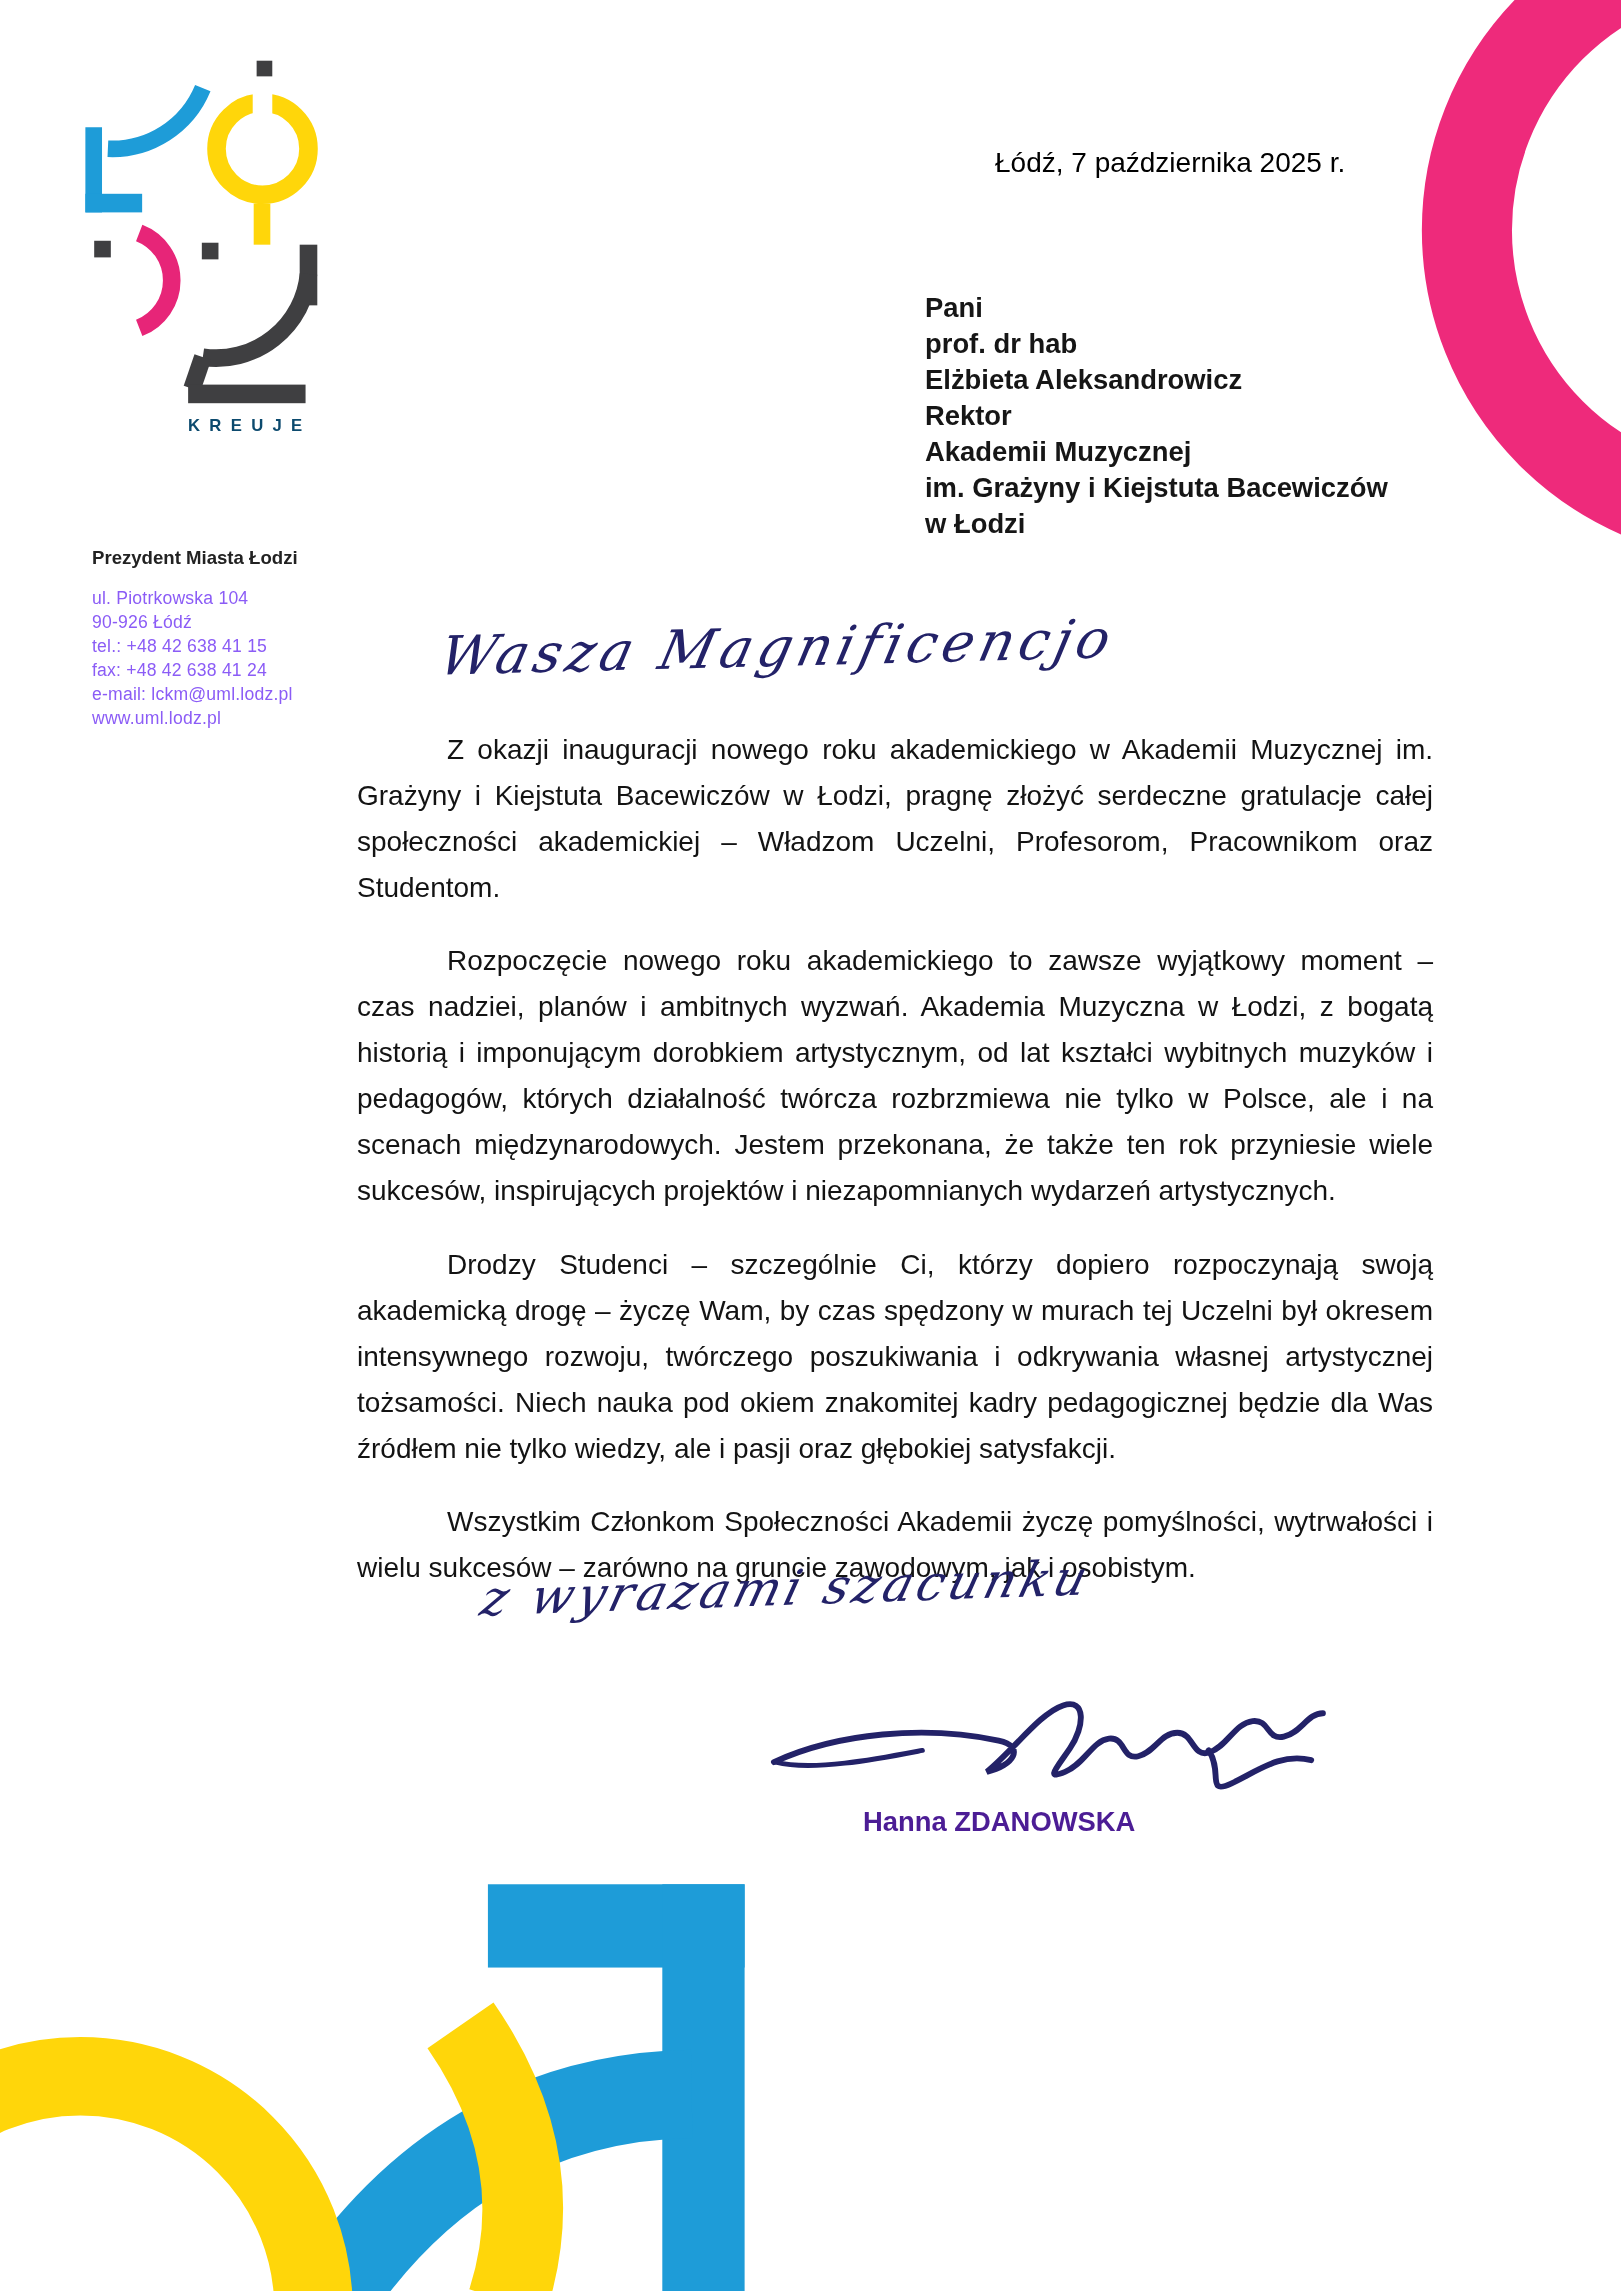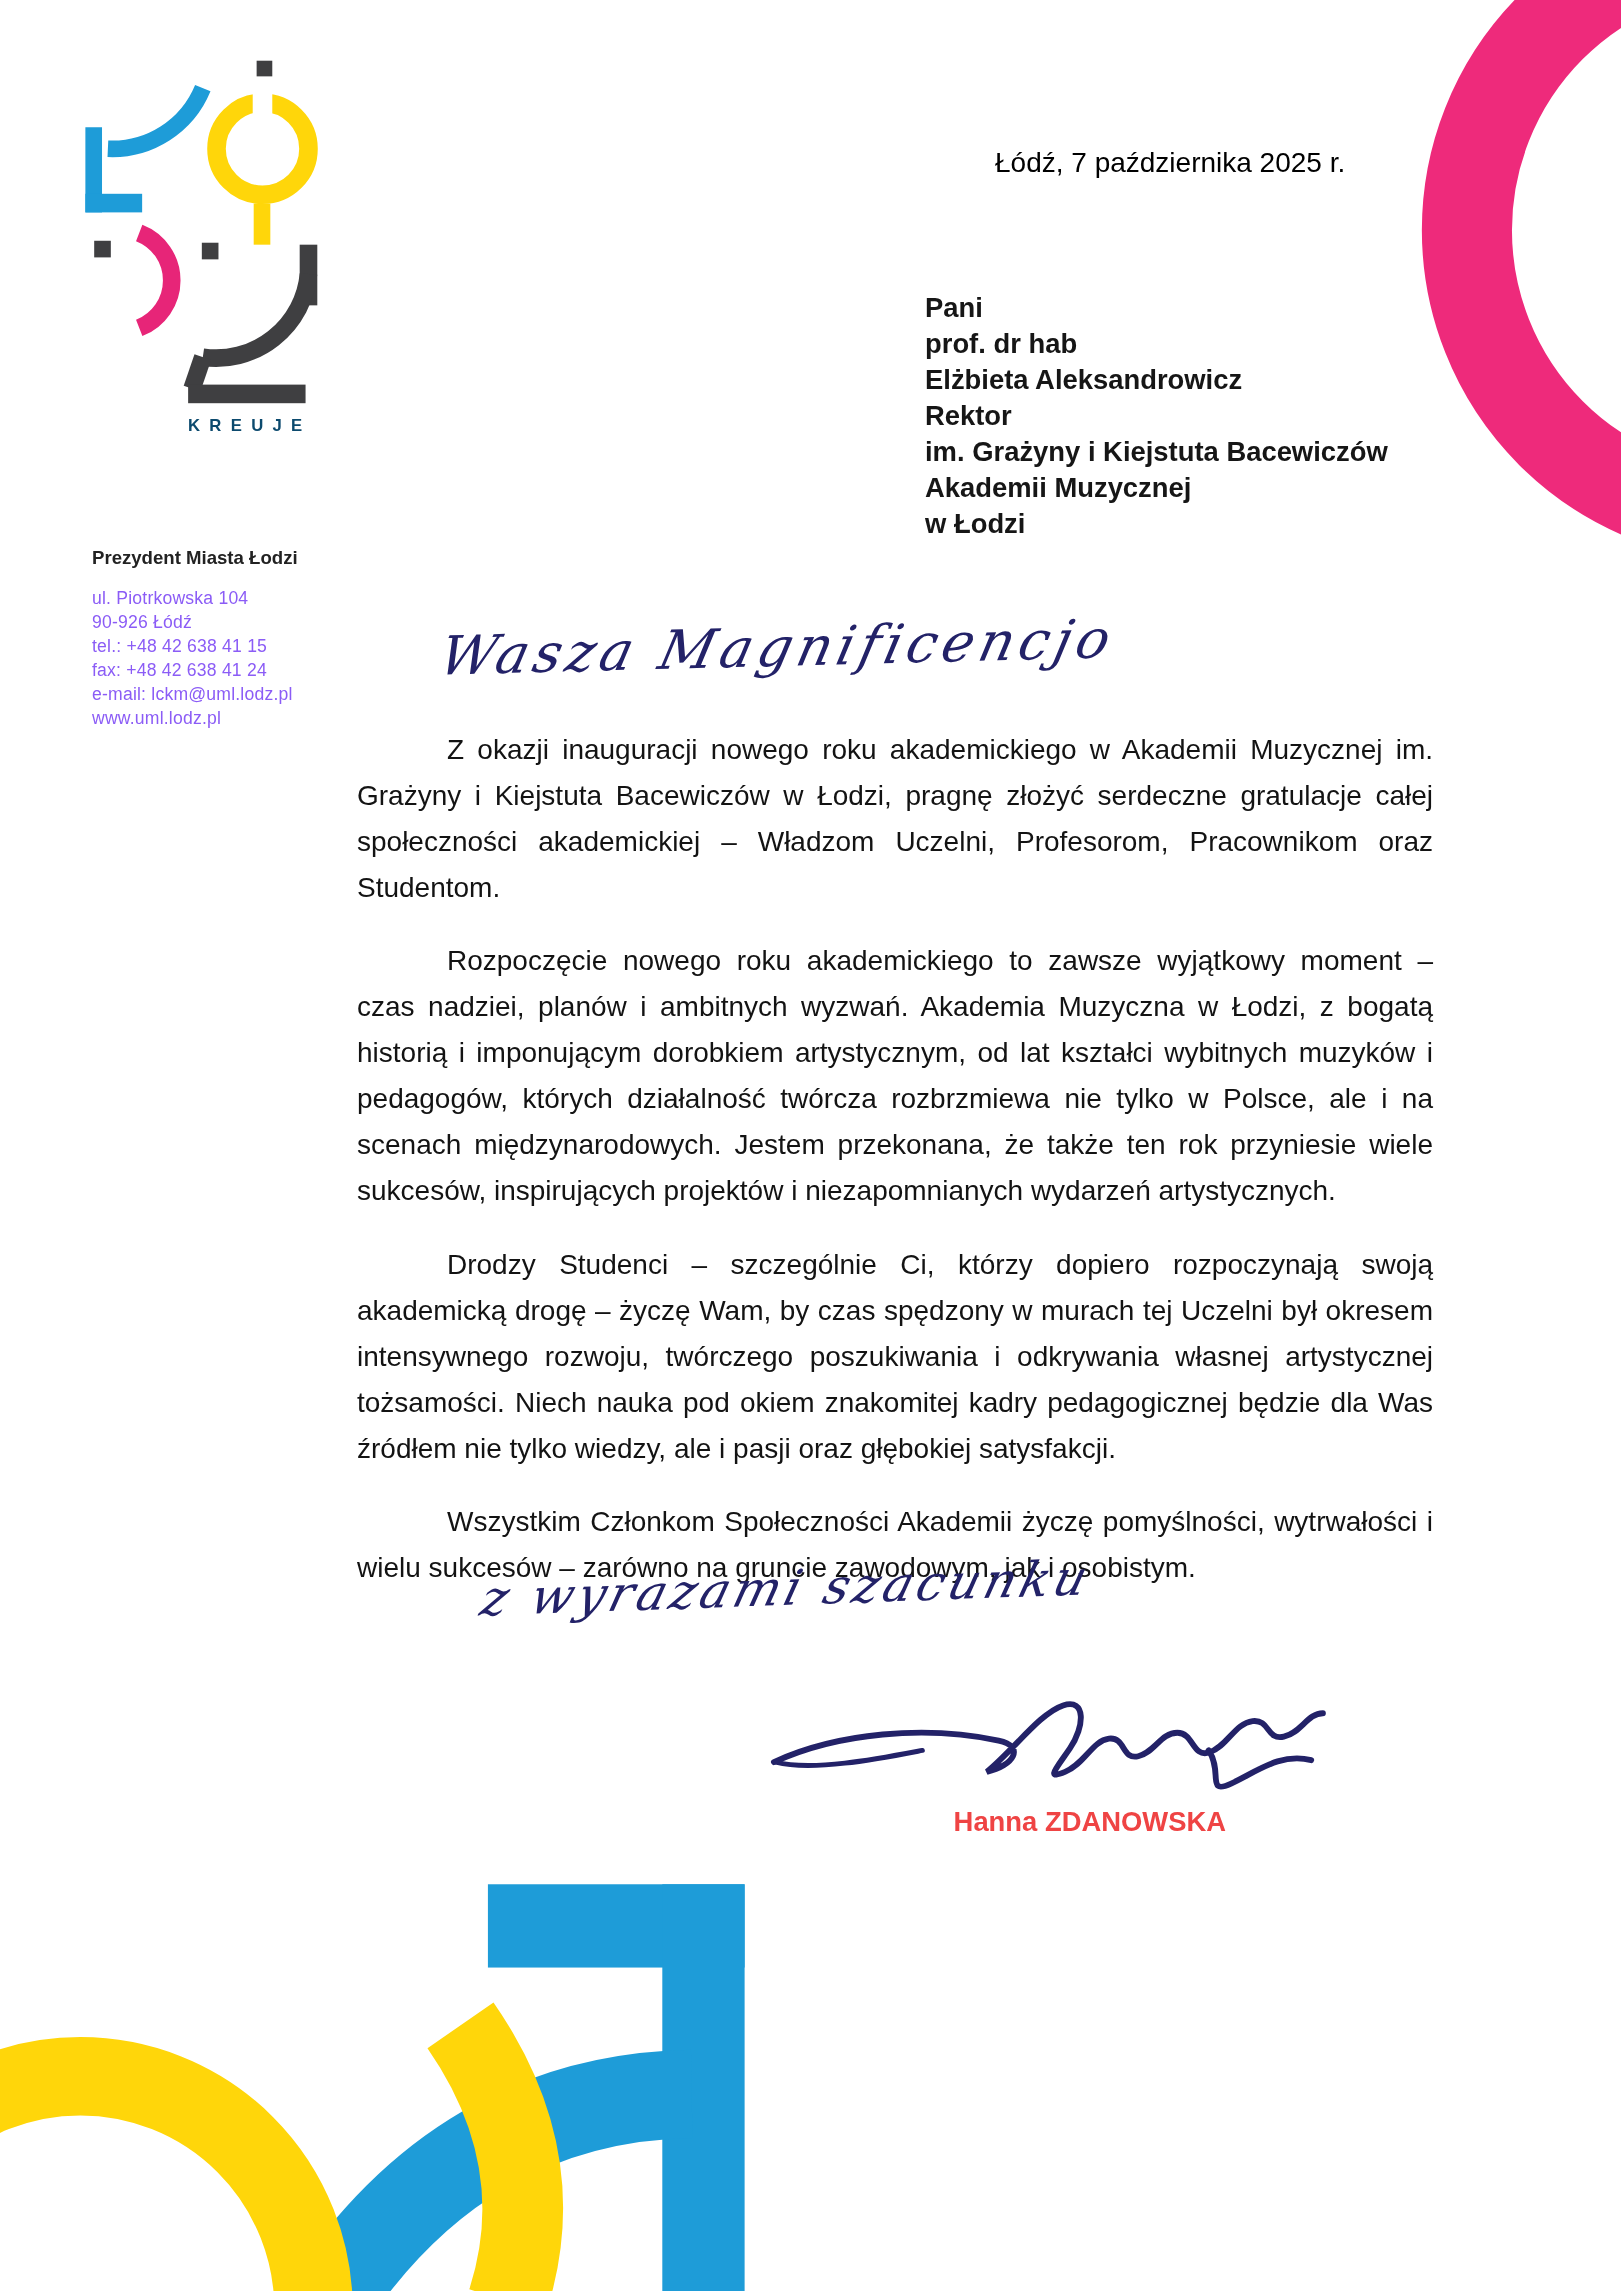--- a/index.html
+++ b/index.html
@@ -40,21 +40,21 @@
     transform:skewX(-14deg) rotate(-1.5deg);
   }
   .closing {
     position:absolute; left:485px; top:1560px;
     font-size:49px; letter-spacing:3.9px;
     transform:skewX(-16deg) rotate(-2deg);
   }
   .signature-svg { position:absolute; left:763px; top:1682px; }
   .signatory {
     position:absolute; left:863px; top:1806px; width:363px;
-    text-align:right; font-size:27.4px; font-weight:bold; color:#ef4444;
+    text-align:left; font-size:27.4px; font-weight:bold; color:#4c1d95;
   }
   
   .letter-body {
     position:absolute; left:357px; top:727px; width:1076px;
     font-size:28px; line-height:46px; color:#131313;
     text-align:justify;
   }
   .letter-body p {
     margin:0 0 27.4px 0; text-indent:90px;
     text-align:justify; text-align-last:left;
@@ -100,22 +100,22 @@
     <circle cx="411" cy="235" r="293" fill="none" stroke="#ee2a7b" stroke-width="92"></circle>
   </svg>
 
   <div class="date-line">Łódź, 7 października 2025 r.</div>
 
   <div class="recipient">
     <div>Pani</div>
     <div>prof. dr hab</div>
     <div>Elżbieta Aleksandrowicz</div>
     <div>Rektor</div>
+    <div>Akademii Muzycznej</div>
     <div>im. Grażyny i Kiejstuta Bacewiczów</div>
-    <div>Akademii Muzycznej</div>
     <div>w Łodzi</div>
   </div>
 
   <div class="sender">
     <div class="sender-name">Prezydent Miasta Łodzi</div>
     <div class="sender-contact">
       <div>ul. Piotrkowska 104</div>
       <div>90-926 Łódź</div>
       <div>tel.: +48 42 638 41 15</div>
       <div>fax: +48 42 638 41 24</div>

